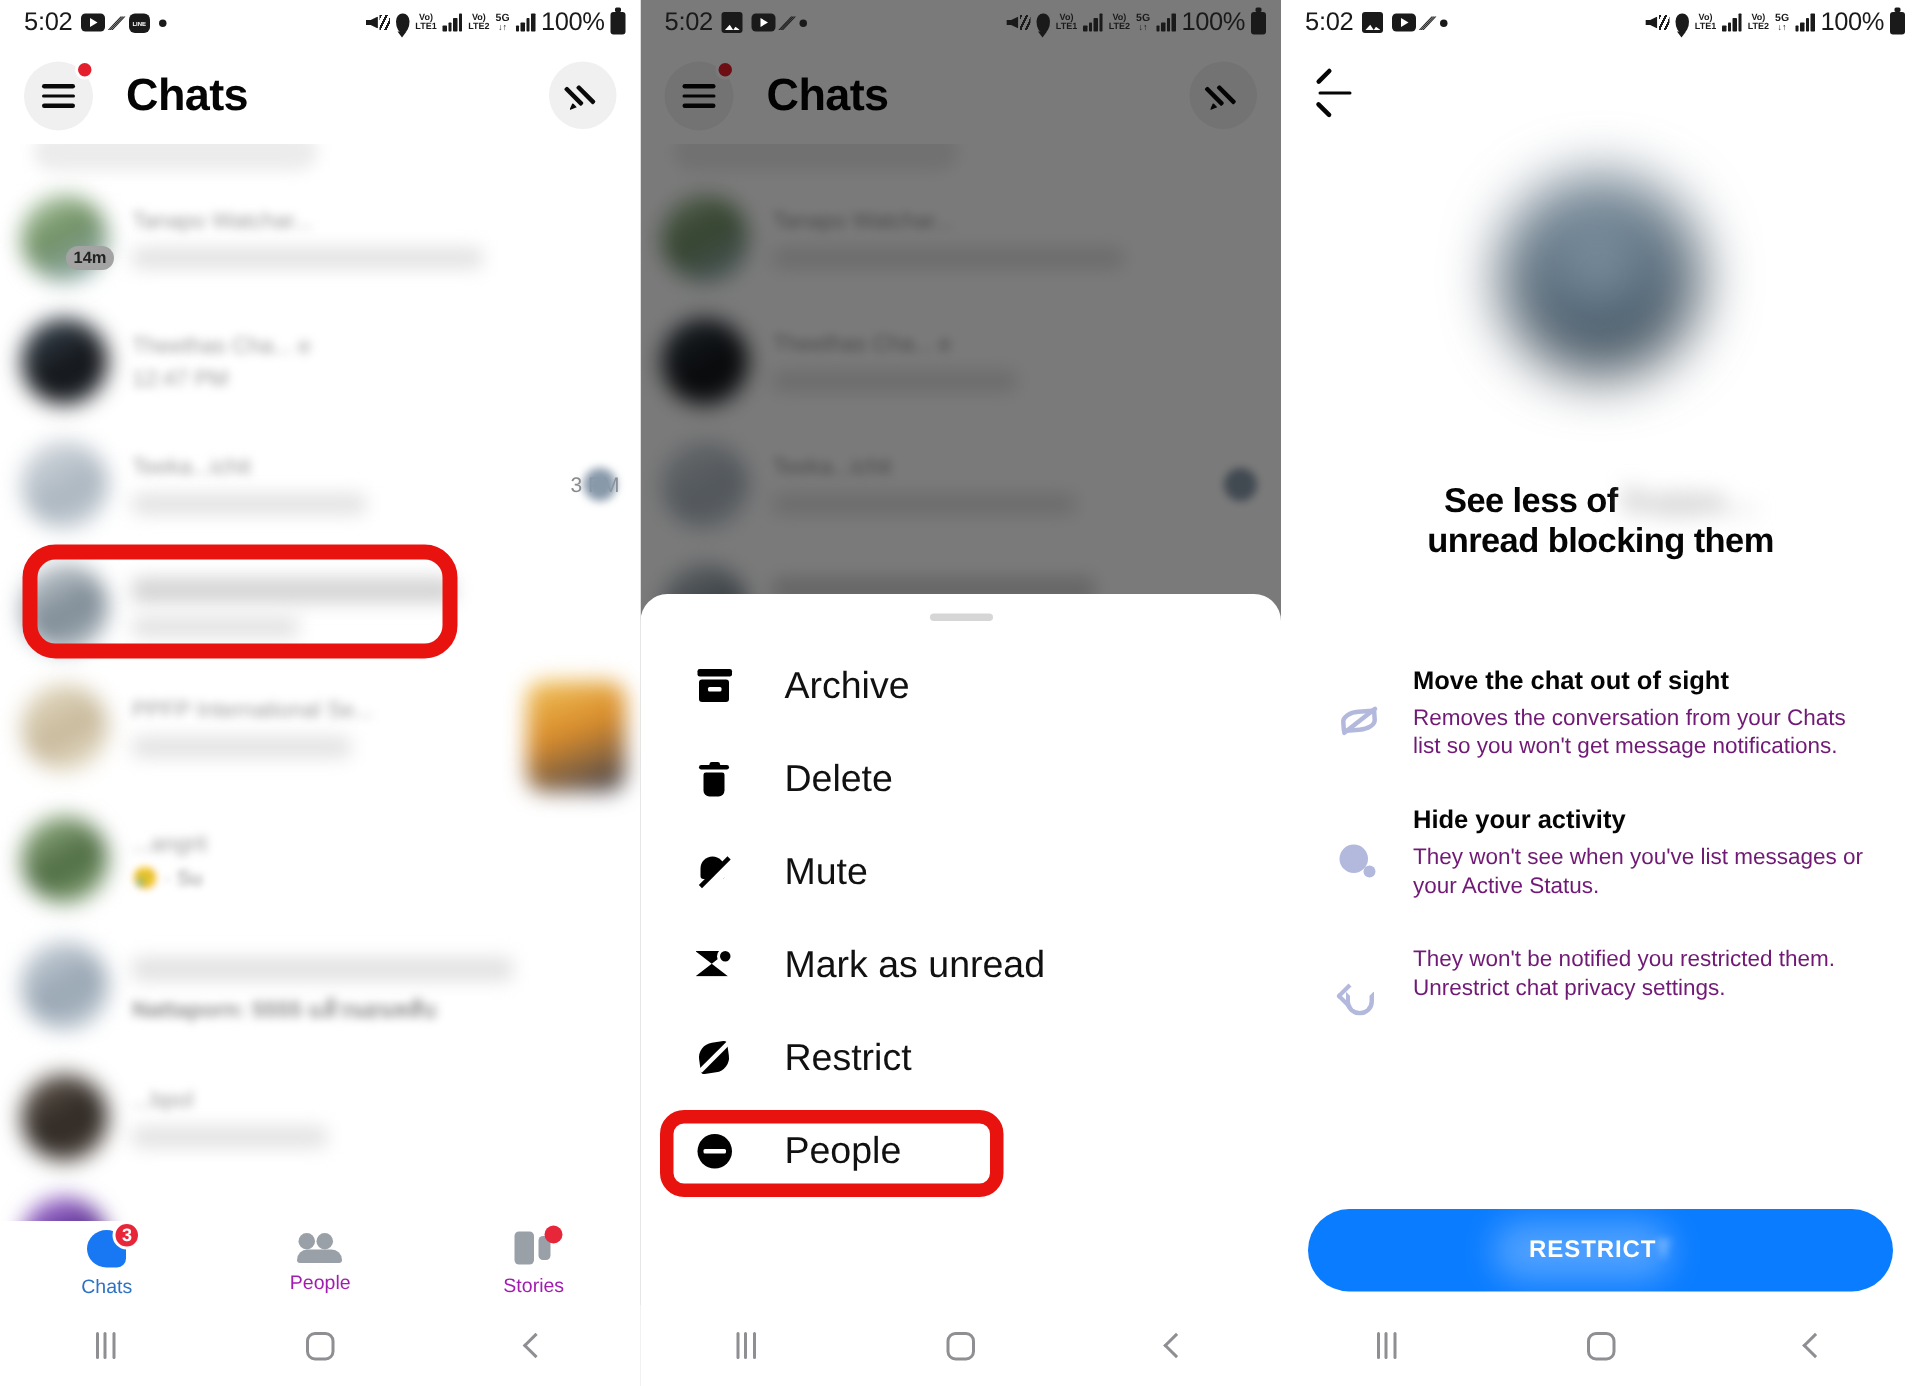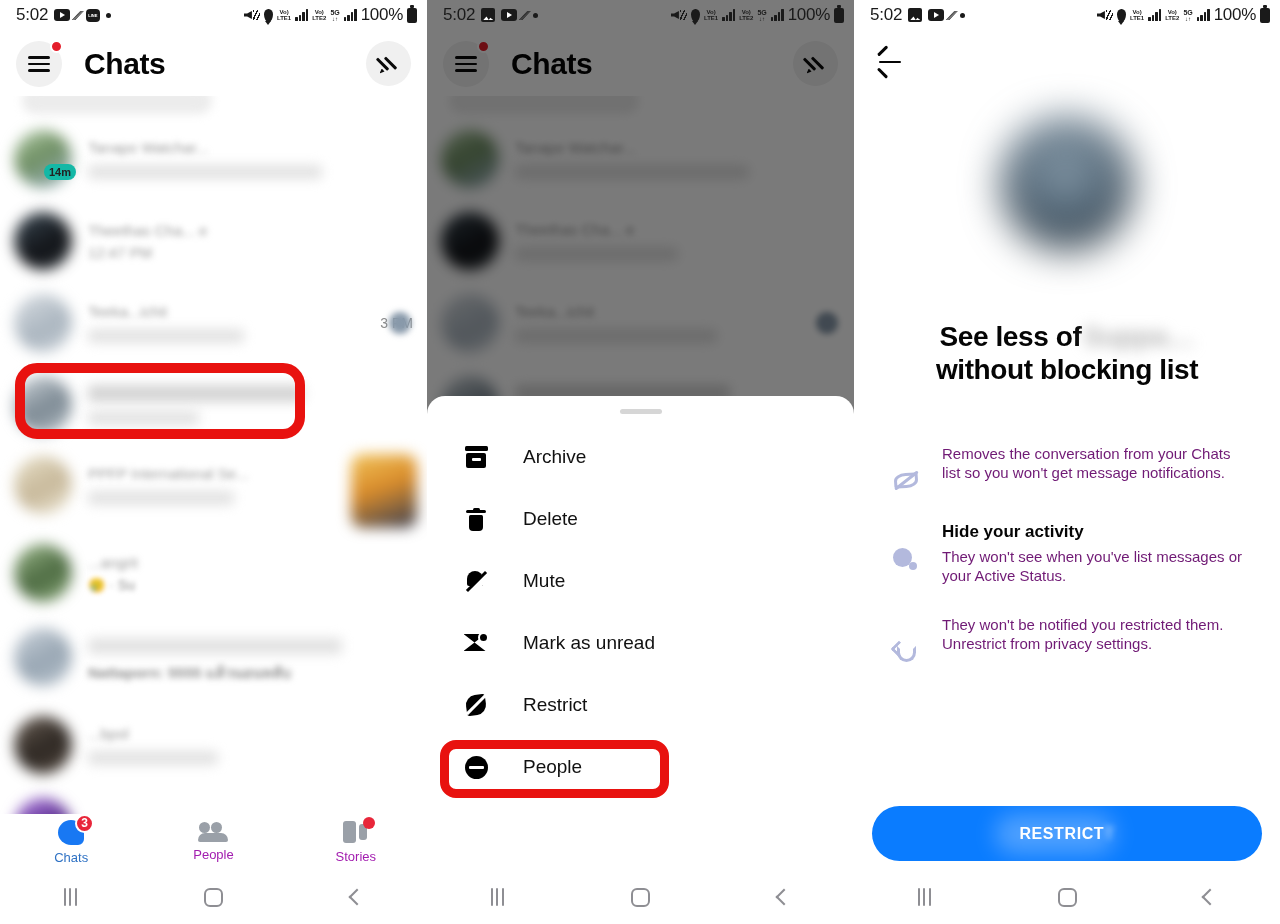--- a/index.html
+++ b/index.html
@@ -80,21 +80,21 @@
   .chatlist { position: absolute; top: 96px; left: 0; right: 0; bottom: 110px; overflow: hidden; }
   .search-pill { position: absolute; top: -8px; left: 22px; width: 190px; height: 26px; border-radius: 14px;
     background: #ececec; filter: blur(5px); }
   .chat-row { position: absolute; left: 0; right: 0; height: 82px; display: flex; align-items: center; padding: 0 14px; }
   .avatar { width: 58px; height: 58px; border-radius: 50%; flex: 0 0 auto; filter: blur(7px); }
   .chat-meta { margin-left: 16px; flex: 1; }
   .chat-name { height: 17px; border-radius: 4px; background: #d4d4d4; filter: blur(6px); }
   .chat-snip { height: 14px; margin-top: 9px; border-radius: 4px; background: #e2e2e2; filter: blur(6px); }
   .chat-text { font-size: 15px; color: #9b9b9b; filter: blur(3.2px); white-space: nowrap; }
   .chat-time { font-size: 14px; color: #8a8a8a; margin-left: 8px; }
-  .badge-pill { position: absolute; left: 44px; top: 46px; background: #14b8a6; color: #222; font-size: 11px;
+  .badge-pill { position: absolute; left: 44px; top: 46px; background: #a3a3a3; color: #222; font-size: 11px;
     font-weight: 700; border-radius: 8px; padding: 2px 5px; }
   .thumb-sq { position: absolute; border-radius: 12px; filter: blur(7px); }
   .mini-ava { position: absolute; width: 22px; height: 22px; border-radius: 50%; filter: blur(3px); }
   .emoji-line { display: flex; align-items: center; gap: 5px; margin-top: 6px; font-size: 14px; color: #8d8d8d; filter: blur(2.6px); }
 
   
   .hl-box { position: absolute; border: 10px solid #e8120f; border-radius: 22px; pointer-events: none; z-index: 25; }
   .hl-box.thin { border-width: 9px; border-radius: 16px; }
 
   
@@ -126,21 +126,21 @@
   .nav-back { width: 12px; height: 12px; border-left: 2px solid #8e8e93; border-bottom: 2px solid #8e8e93; transform: rotate(45deg); }
 
   
   .scrim { position: absolute; inset: 0; background: rgba(0,0,0,0.52); z-index: 22; }
   .bottomsheet { position: absolute; left: 0; right: 0; bottom: 0; top: 396px; background: #fff;
     border-radius: 18px 18px 0 0; z-index: 24; padding-top: 0; }
   .grabber { width: 42px; height: 5px; border-radius: 3px; background: #d6d6d6; margin: 13px auto 0; }
   .menu { margin-top: 12px; }
   .menu-item { display: flex; align-items: center; height: 62px; padding: 0 34px; }
   .menu-ico { width: 30px; display: flex; align-items: center; justify-content: center; flex: 0 0 auto; }
-  .menu-label { font-size: 19px; color: #111; margin-left: 32px; }
+  .menu-label { font-size: 25px; color: #111; margin-left: 32px; }
 
   .g-archive { width: 23px; height: 22px; position: relative; }
   .g-archive::before { content: ""; position: absolute; top: 0; left: 0; width: 23px; height: 5px; background: #000; border-radius: 1.5px; }
   .g-archive::after { content: ""; position: absolute; top: 7px; left: 1.5px; width: 20px; height: 15px; background: #000; border-radius: 2px; }
   .g-archive i { position: absolute; top: 12px; left: 7px; width: 9px; height: 3px; background: #fff; border-radius: 1px; z-index: 2; }
 
   .g-trash { width: 20px; height: 23px; position: relative; }
   .g-trash::before { content: ""; position: absolute; top: 2.5px; left: 0; width: 20px; height: 3.2px; background: #000; border-radius: 1.5px; }
   .g-trash::after { content: ""; position: absolute; top: 7px; left: 3px; width: 14px; height: 16px; background: #000; border-radius: 1.5px 1.5px 4px 4px; }
   .g-trash i { position: absolute; top: 0; left: 6.5px; width: 7px; height: 4px; background: #000; border-radius: 1.5px; }
@@ -176,21 +176,21 @@
   .backbtn { position: absolute; top: 44px; left: 18px; width: 36px; height: 36px; z-index: 20;
     display: flex; align-items: center; justify-content: center; }
   .arrow-left { width: 22px; height: 2.6px; background: #050505; position: relative; border-radius: 2px; }
   .arrow-left::before { content: ""; position: absolute; left: -1px; top: -6.5px; width: 13px; height: 2.8px; background: #050505;
     transform: rotate(-45deg); transform-origin: left center; border-radius: 2px; }
   .arrow-left::after { content: ""; position: absolute; left: -1px; top: 6.5px; width: 13px; height: 2.8px; background: #050505;
     transform: rotate(45deg); transform-origin: left center; border-radius: 2px; }
   .hero-ava { position: absolute; top: 118px; left: 50%; transform: translateX(-50%); width: 132px; height: 132px;
     border-radius: 50%; filter: blur(19px);
     background: radial-gradient(circle at 48% 38%, #8ea0ad 0%, #5d7283 38%, #2e3c47 72%, #32434e 100%); }
-  .p3-title { position: absolute; top: 320px; left: 36px; right: 36px; text-align: center; font-size: 28px;
+  .p3-title { position: absolute; top: 320px; left: 36px; right: 36px; text-align: center; font-size: 23px;
     font-weight: 700; color: #050505; line-height: 1.18; letter-spacing: -0.4px; }
   .blur-name { display: inline-block; color: #b4b4b4; filter: blur(7px); margin-left: 2px; }
   .feature-list { position: absolute; top: 444px; left: 0; right: 0; padding: 0 30px; }
   .feature { display: flex; align-items: flex-start; margin-bottom: 30px; }
   .feature-ico { width: 44px; flex: 0 0 auto; display: flex; justify-content: center; padding-top: 26px; }
   .feature-body { flex: 1; padding-left: 14px; }
   .feature-title { font-size: 17px; font-weight: 700; color: #050505; margin-bottom: 5px; }
   .feature-desc { font-size: 15px; color: #701a75; line-height: 1.27; }
 
   .f-eye { width: 26px; height: 22px; position: relative; }
@@ -594,50 +594,51 @@
     </div>
 
     <div class="backbtn">
       <div class="arrow-left"></div>
     </div>
 
     <div class="hero-ava"></div>
 
     <div class="p3-title">
       <span>See less of</span><span class="blur-name">Suppa…</span>
-      <br><span>without blocking list</span>
+      <br><span>unread blocking them</span>
     </div>
 
     <div class="feature-list">
 
       <div class="feature">
         <div class="feature-ico">
             <div class="f-eye"></div>
           </div>
         <div class="feature-body">
+          <div class="feature-title">Move the chat out of sight</div>
           <div class="feature-desc">Removes the conversation from your Chats list so you won't get message notifications.</div>
         </div>
       </div>
 
       <div class="feature">
         <div class="feature-ico">
             <div class="f-bubble"></div>
           </div>
         <div class="feature-body">
           <div class="feature-title">Hide your activity</div>
           <div class="feature-desc">They won't see when you've list messages or your Active Status.</div>
         </div>
       </div>
 
       <div class="feature">
         <div class="feature-ico">
             <div class="f-undo"></div>
           </div>
         <div class="feature-body">
-          <div class="feature-desc">They won't be notified you restricted them. Unrestrict from privacy settings.</div>
+          <div class="feature-desc">They won't be notified you restricted them. Unrestrict chat privacy settings.</div>
         </div>
       </div>
     </div>
 
     <div class="cta">
       <span>RESTRICT</span>
       <div class="cta-blur"></div>
       <span class="masked">T</span>
     </div>
 

